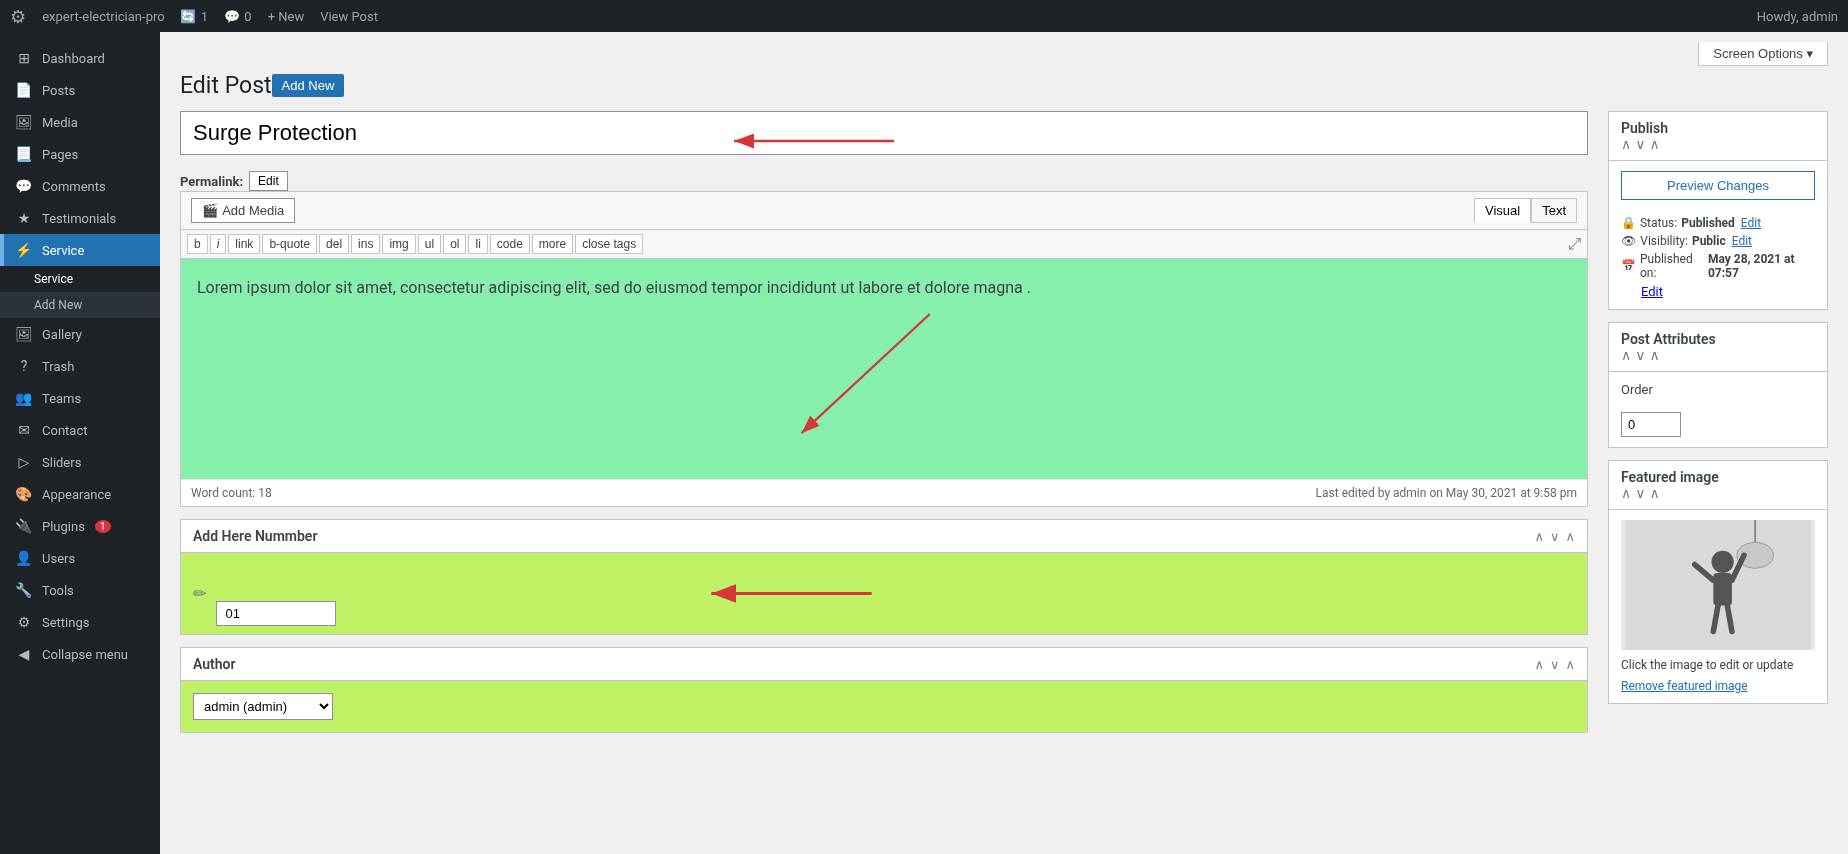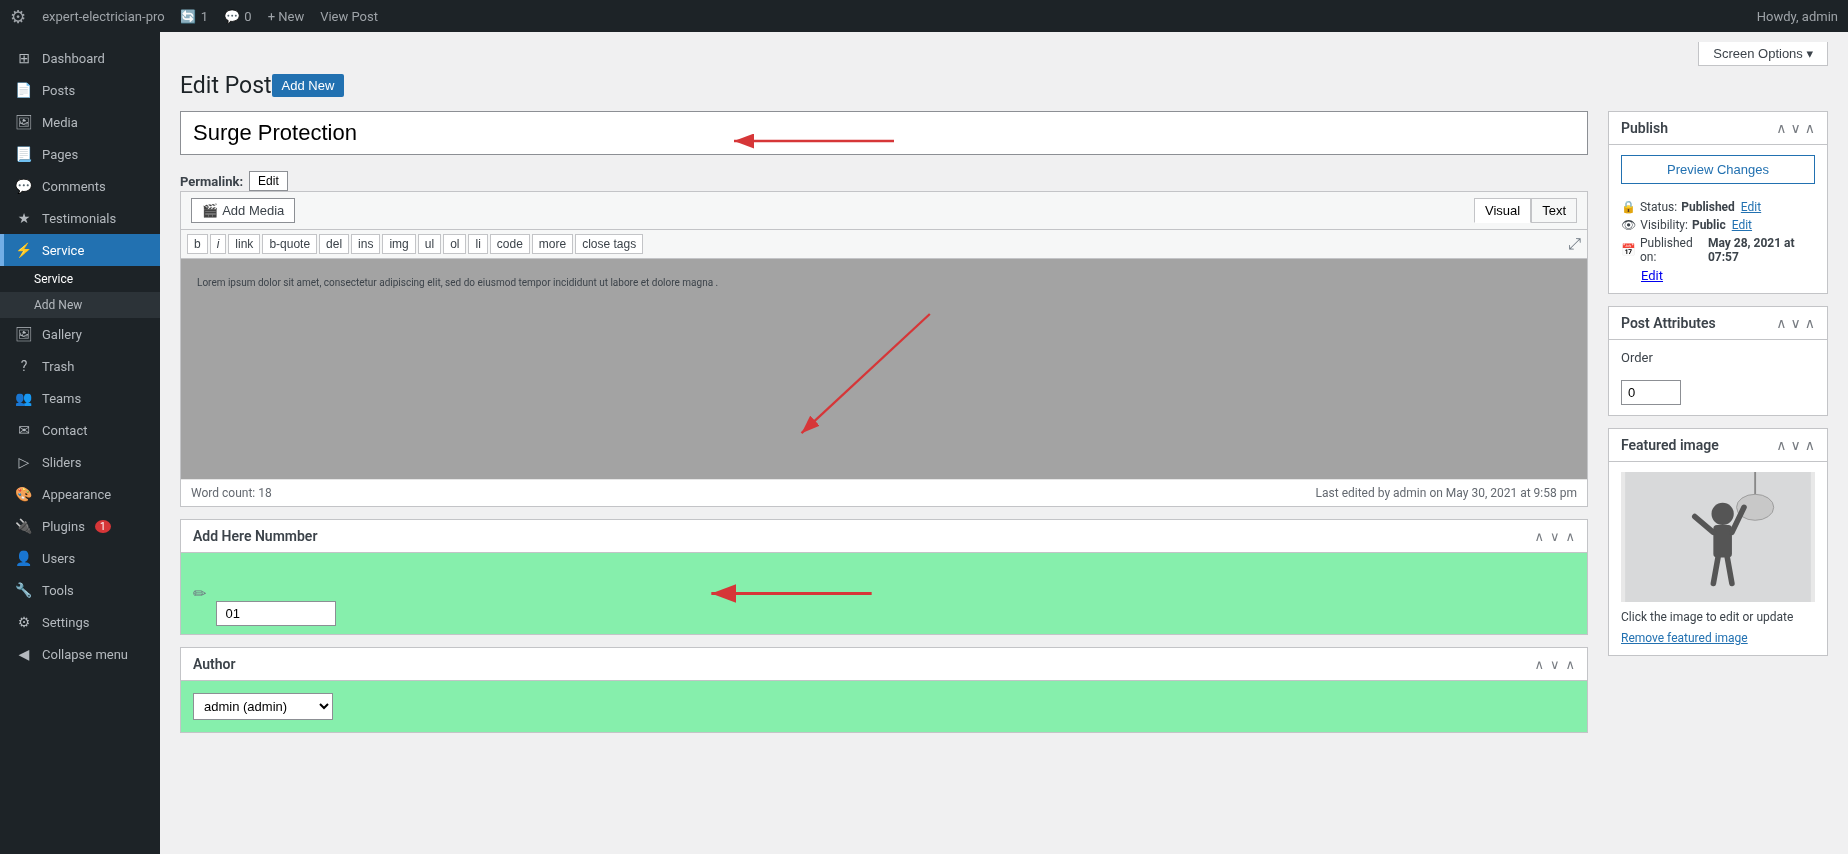--- a/index.html
+++ b/index.html
@@ -187,39 +187,39 @@
       margin-left: auto;
       background: none;
       border: none;
       cursor: pointer;
       font-size: 16px;
       color: #6d7781;
     }
     .editor-content-area {
       min-height: 220px;
       padding: 16px;
-      background: #a3a3a3;
-      font-size: 10px;
+      background: #86efac;
+      font-size: 16px;
       line-height: 1.6;
       color: #3c434a;
       position: relative;
     }
     .editor-footer {
       display: flex;
       justify-content: space-between;
       padding: 6px 10px;
       border-top: 1px solid #e5e5e5;
       font-size: 12px;
       color: #646970;
       background: #fff;
     }
 
     
     .meta-box {
-      background: #86efac;
+      background: #bef264;
       border: 1px solid #c3c4c7;
       margin-bottom: 12px;
     }
     .meta-box-header {
       display: flex;
       align-items: center;
       justify-content: space-between;
       padding: 8px 12px;
       border-bottom: 1px solid #c3c4c7;
       background: #fff;
@@ -261,20 +261,21 @@
       background: #fff;
       border: 1px solid #c3c4c7;
       margin-bottom: 12px;
     }
     .sidebar-panel-header {
       display: flex;
       align-items: flex-start;
       justify-content: space-between;
       padding: 8px 12px;
       border-bottom: 1px solid #c3c4c7;
+      flex-direction: column;
     }
     .sidebar-panel-title { font-weight: 600; font-size: 14px; }
     .panel-controls { display: flex; gap: 4px; color: #787c82; font-size: 14px; }
     .panel-content { padding: 10px 12px; }
 
     
     .publish-preview-btn {
       width: 100%;
       padding: 6px 10px;
       background: #fff;

